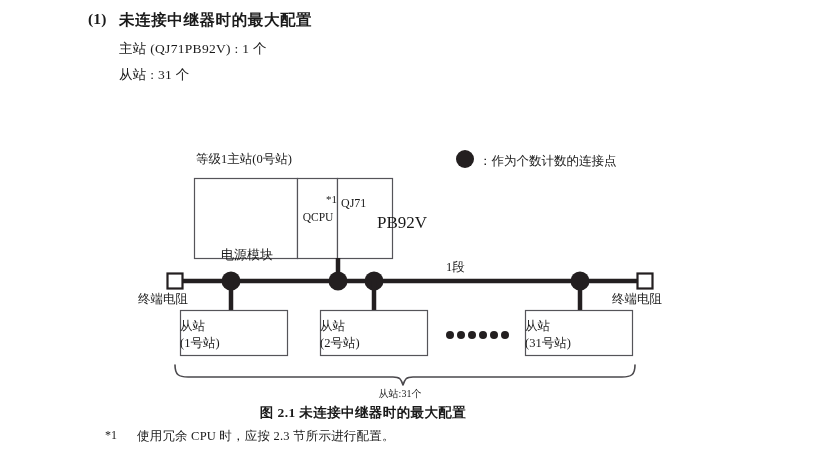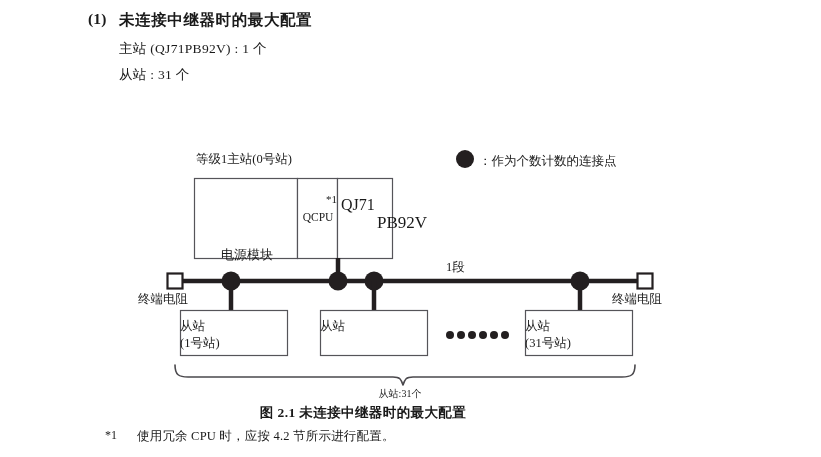--- a/index.html
+++ b/index.html
@@ -78,21 +78,21 @@
     font-size: 11.5px;
   }
   .lbl-star1 {
     left: 299px; top: 178px;
     width: 38px;
     text-align: right;
     font-size: 11px;
   }
   .lbl-qj71-a {
     left: 341px; top: 181px;
-    font-size: 16px;
+    font-size: 12px;
   }
   .lbl-qj71-b {
     left: 341px; top: 198px;
     font-size: 17px;
     margin-left: 36px;
   }
   .lbl-seg {
     left: 446px; top: 244px;
     font-size: 12.5px;
   }
@@ -225,28 +225,29 @@
 
     <div class="abs lbl lbl-term-left">终端电阻</div>
     <div class="abs lbl lbl-term-right">终端电阻</div>
 
     <div class="abs lbl slave-txt slave-1">
       <div>从站</div>
       <div>(1号站)</div>
     </div>
     <div class="abs lbl slave-txt slave-2">
       <div>从站</div>
+      <div>(2号站)</div>
     </div>
     <div class="abs lbl slave-txt slave-3">
       <div>从站</div>
       <div>(31号站)</div>
     </div>
 
     <div class="abs lbl lbl-brace">从站:31个</div>
 
     <div class="abs lbl legend-text">：作为个数计数的连接点</div>
   </div>
 
   <div class="abs fig-cap lbl">图 2.1  未连接中继器时的最大配置</div>
   <div class="abs fn-mark lbl">*1</div>
-  <div class="abs fn-text lbl">使用冗余 CPU 时，应按 4.2 节所示进行配置。</div>
+  <div class="abs fn-text lbl">使用冗余 CPU 时，应按 2.3 节所示进行配置。</div>
 
 </div>
 
 </body></html>

